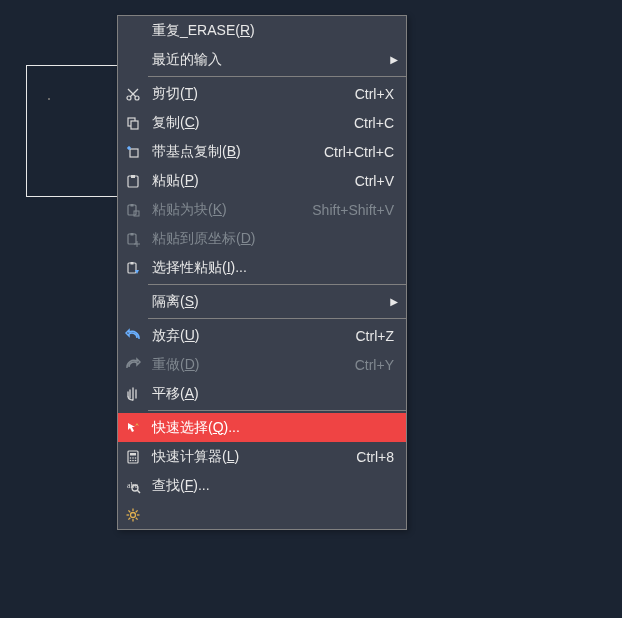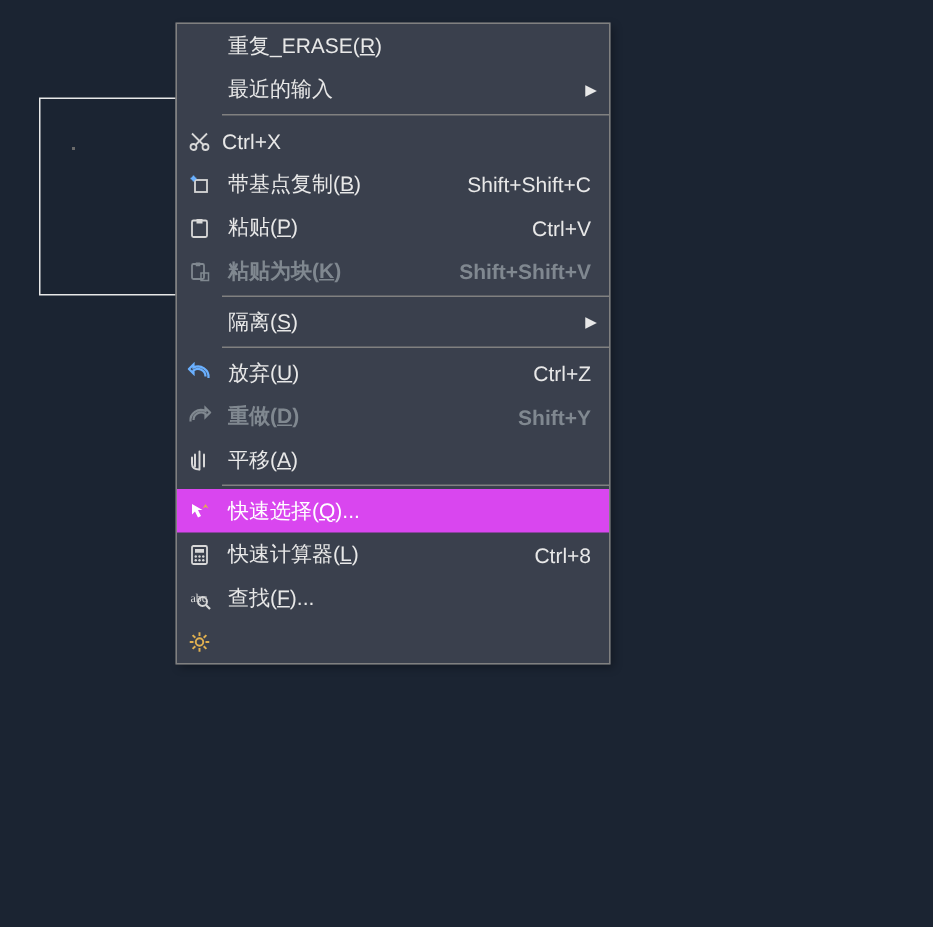--- a/index.html
+++ b/index.html
@@ -43,24 +43,23 @@
       display: flex;
       align-items: center;
       height: 29px;
       padding: 0 6px 0 0;
       color: #e8e8e8;
       cursor: default;
       position: relative;
     }
     .menu-item.disabled {
       color: #808890;
-      font-weight: bold;
     }
     .menu-item.selected {
-      background: #d946ef;
+      background: #ef4444;
       color: #ffffff;
     }
     .icon-col {
       width: 30px;
       display: flex;
       align-items: center;
       justify-content: center;
       flex-shrink: 0;
     }
     .label-col {
@@ -106,33 +105,44 @@
     <div class="sep"></div>
     <div class="menu-item">
       <div class="icon-col">
         <svg width="16" height="16" viewBox="0 0 16 16">
           <circle cx="4" cy="12" r="2" fill="none" stroke="#d8d8d8" stroke-width="1.2"></circle>
           <circle cx="12" cy="12" r="2" fill="none" stroke="#d8d8d8" stroke-width="1.2"></circle>
           <line x1="3" y1="3" x2="11" y2="11" stroke="#d8d8d8" stroke-width="1.2"></line>
           <line x1="13" y1="3" x2="5" y2="11" stroke="#d8d8d8" stroke-width="1.2"></line>
         </svg>
       </div>
+      <div class="label-col">剪切(<span class="underline">T</span>)</div>
       <div class="shortcut-col">Ctrl+X</div>
+    </div>
+    <div class="menu-item">
+      <div class="icon-col">
+        <svg width="16" height="16" viewBox="0 0 16 16">
+          <rect x="3" y="3" width="7" height="8" fill="none" stroke="#d8d8d8" stroke-width="1.2"></rect>
+          <rect x="6" y="6" width="7" height="8" fill="#3a404d" stroke="#d8d8d8" stroke-width="1.2"></rect>
+        </svg>
+      </div>
+      <div class="label-col">复制(<span class="underline">C</span>)</div>
+      <div class="shortcut-col">Ctrl+C</div>
     </div>
     <div class="menu-item">
       <div class="icon-col">
         <svg width="16" height="16" viewBox="0 0 16 16">
           <rect x="5" y="5" width="8" height="8" fill="none" stroke="#d8d8d8" stroke-width="1.2"></rect>
           <circle cx="4" cy="4" r="1.5" fill="#6ab0ff"></circle>
           <line x1="2" y1="4" x2="6" y2="4" stroke="#6ab0ff" stroke-width="1"></line>
           <line x1="4" y1="2" x2="4" y2="6" stroke="#6ab0ff" stroke-width="1"></line>
         </svg>
       </div>
       <div class="label-col">带基点复制(<span class="underline">B</span>)</div>
-      <div class="shortcut-col">Shift+Shift+C</div>
+      <div class="shortcut-col">Ctrl+Ctrl+C</div>
     </div>
     <div class="menu-item">
       <div class="icon-col">
         <svg width="16" height="16" viewBox="0 0 16 16">
           <rect x="3" y="3" width="10" height="11" rx="1" fill="none" stroke="#d8d8d8" stroke-width="1.2"></rect>
           <rect x="6" y="2" width="4" height="3" fill="#d8d8d8"></rect>
         </svg>
       </div>
       <div class="label-col">粘贴(<span class="underline">P</span>)</div>
       <div class="shortcut-col">Ctrl+V</div>
@@ -141,20 +151,41 @@
       <div class="icon-col">
         <svg width="16" height="16" viewBox="0 0 16 16">
           <rect x="3" y="3" width="8" height="10" rx="1" fill="none" stroke="#808890" stroke-width="1.2"></rect>
           <rect x="5.5" y="2" width="3" height="2.5" fill="#808890"></rect>
           <rect x="9" y="9" width="5" height="5" fill="none" stroke="#808890" stroke-width="1"></rect>
         </svg>
       </div>
       <div class="label-col">粘贴为块(<span class="underline">K</span>)</div>
       <div class="shortcut-col">Shift+Shift+V</div>
     </div>
+    <div class="menu-item disabled">
+      <div class="icon-col">
+        <svg width="16" height="16" viewBox="0 0 16 16">
+          <rect x="3" y="3" width="8" height="10" rx="1" fill="none" stroke="#808890" stroke-width="1.2"></rect>
+          <rect x="5.5" y="2" width="3" height="2.5" fill="#808890"></rect>
+          <line x1="9" y1="13" x2="15" y2="13" stroke="#808890" stroke-width="1"></line>
+          <line x1="12" y1="10" x2="12" y2="16" stroke="#808890" stroke-width="1"></line>
+        </svg>
+      </div>
+      <div class="label-col">粘贴到原坐标(<span class="underline">D</span>)</div>
+    </div>
+    <div class="menu-item">
+      <div class="icon-col">
+        <svg width="16" height="16" viewBox="0 0 16 16">
+          <rect x="3" y="3" width="8" height="10" rx="1" fill="none" stroke="#d8d8d8" stroke-width="1.2"></rect>
+          <rect x="5.5" y="2" width="3" height="2.5" fill="#d8d8d8"></rect>
+          <path d="M10 10 L14 10 L12 14 Z" fill="#6ab0ff"></path>
+        </svg>
+      </div>
+      <div class="label-col">选择性粘贴(<span class="underline">I</span>)...</div>
+    </div>
     <div class="sep"></div>
     <div class="menu-item">
       <div class="icon-col"></div>
       <div class="label-col">隔离(<span class="underline">S</span>)</div>
       <div class="submenu-arrow">▶</div>
     </div>
     <div class="sep"></div>
     <div class="menu-item">
       <div class="icon-col">
         <svg width="16" height="16" viewBox="0 0 16 16">
@@ -164,21 +195,21 @@
       <div class="label-col">放弃(<span class="underline">U</span>)</div>
       <div class="shortcut-col">Ctrl+Z</div>
     </div>
     <div class="menu-item disabled">
       <div class="icon-col">
         <svg width="16" height="16" viewBox="0 0 16 16">
           <path d="M4 10 A5 5 0 0 1 12 6 L12 8 L15 5 L12 2 L12 4 A7 7 0 0 0 2 11" fill="none" stroke="#808890" stroke-width="1.5"></path>
         </svg>
       </div>
       <div class="label-col">重做(<span class="underline">D</span>)</div>
-      <div class="shortcut-col">Shift+Y</div>
+      <div class="shortcut-col">Ctrl+Y</div>
     </div>
     <div class="menu-item">
       <div class="icon-col">
         <svg width="16" height="16" viewBox="0 0 16 16">
           <path d="M8 2 L8 14 M5 4 L5 12 M11 4 L11 12 M3 6 L3 10" fill="none" stroke="#d8d8d8" stroke-width="1.3" stroke-linecap="round"></path>
           <path d="M3 10 Q3 14 8 14" fill="none" stroke="#d8d8d8" stroke-width="1.3"></path>
         </svg>
       </div>
       <div class="label-col">平移(<span class="underline">A</span>)</div>
     </div>

